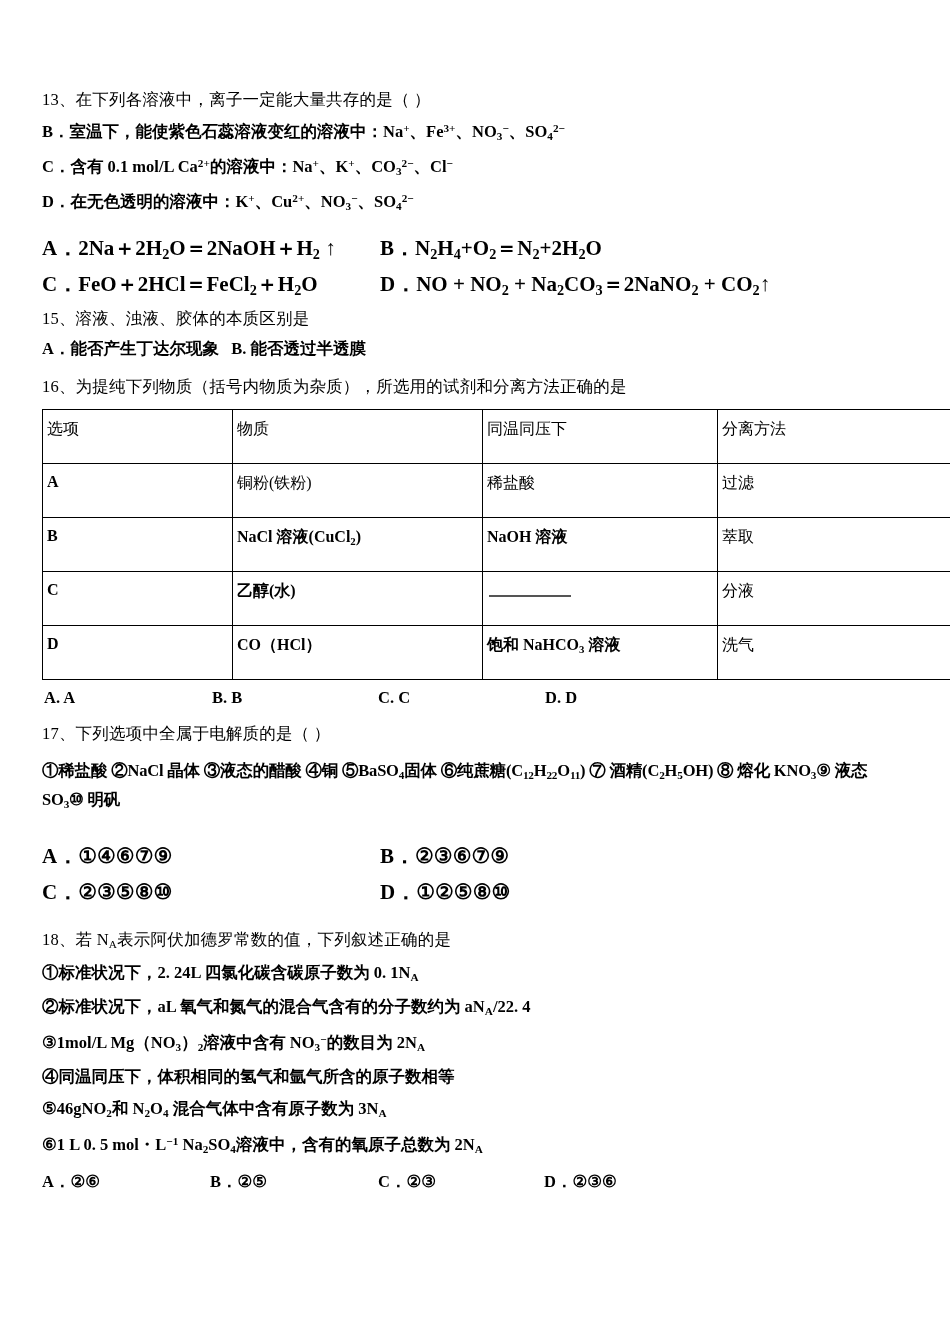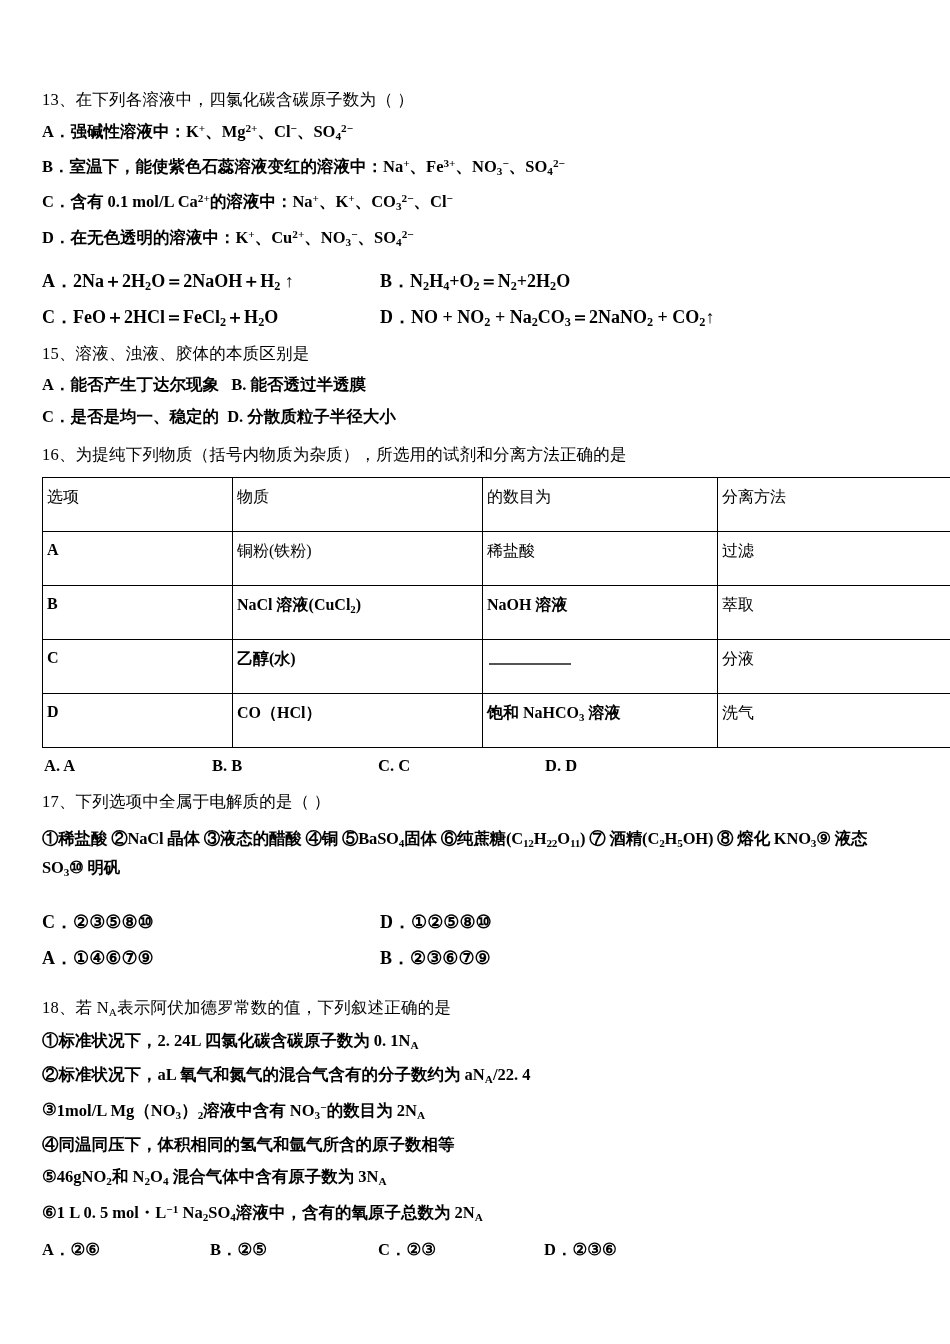--- a/index.html
+++ b/index.html
@@ -57,21 +57,21 @@
   .lbl {
     font-weight: bold;
     font-family: "Liberation Serif", serif;
   }
 
   
   .tworow {
     position: relative;
     height: 20px;
     margin: 0 0 16px 0;
-    font-size: 18px;
+    font-size: 21px;
     font-weight: bold;
     white-space: nowrap;
   }
   .tworow .colA { position: absolute; left: 0; top: 0; }
   .tworow .colB { position: absolute; left: 338px; top: 0; }
 
   
   .fourrow {
     position: relative;
     height: 20px;
@@ -149,26 +149,23 @@
 
   .narrow { letter-spacing: -0.2px; }
 </style>
 </head>
 <body>
 
 <div class="page">
   <div class="content">
 
     <div class="qline">
-      <span class="qnum">13、</span><span class="qtext">在下列各溶液中，四氯化碳含碳原子数为（   ）</span>
-    </div>
-
-    <div class="optline">
-      <span class="lbl">A．</span><span class="cn">强碱性溶液中：K<sup>+</sup>、Mg<sup>2+</sup>、Cl<sup>−</sup>、SO<sub>4</sub><sup>2−</sup></span>
-    </div>
+      <span class="qnum">13、</span><span class="qtext">在下列各溶液中，离子一定能大量共存的是（   ）</span>
+    </div>
+
     <div class="optline">
       <span class="lbl">B．</span><span class="cn">室温下，能使紫色石蕊溶液变红的溶液中：Na<sup>+</sup>、Fe<sup>3+</sup>、NO<sub>3</sub><sup>−</sup>、SO<sub>4</sub><sup>2−</sup></span>
     </div>
     <div class="optline">
       <span class="lbl">C．</span><span class="cn">含有 0.1 mol/L Ca<sup>2+</sup>的溶液中：Na<sup>+</sup>、K<sup>+</sup>、CO<sub>3</sub><sup>2−</sup>、Cl<sup>−</sup></span>
     </div>
     <div class="optline">
       <span class="lbl">D．</span><span class="cn">在无色透明的溶液中：K<sup>+</sup>、Cu<sup>2+</sup>、NO<sub>3</sub><sup>−</sup>、SO<sub>4</sub><sup>2−</sup></span>
     </div>
 
@@ -194,36 +191,33 @@
 
     <div class="spacer-sm"></div>
 
     <div class="qline">
       <span class="qnum">15、</span><span class="qtext">溶液、浊液、胶体的本质区别是</span>
     </div>
 
     <div class="optline">
       <span class="lbl">A．</span><span class="cn">能否产生丁达尔现象</span>&nbsp;&nbsp;&nbsp;<span class="lbl">B.</span>&nbsp;<span class="cn">能否透过半透膜</span>
     </div>
-    <div class="optline">
-      <span class="lbl">C．</span><span class="cn">是否是均一、稳定的</span>&nbsp;&nbsp;<span class="lbl">D.</span>&nbsp;<span class="cn">分散质粒子半径大小</span>
-    </div>
 
     <div class="spacer-sm"></div>
 
     <div class="qline">
       <span class="qnum">16、</span><span class="qtext">为提纯下列物质（括号内物质为杂质），所选用的试剂和分离方法正确的是</span>
     </div>
 
     <table class="purify">
       <thead>
         <tr>
           <th class="optcol">选项</th>
           <th class="matcol">物质</th>
-          <th class="regcol">的数目为</th>
+          <th class="regcol">同温同压下</th>
           <th class="sepcol">分离方法</th>
         </tr>
       </thead>
       <tbody>
         <tr>
           <td class="optcol boldcell">A</td>
           <td class="matcol">铜粉(铁粉)</td>
           <td class="regcol">稀盐酸</td>
           <td class="sepcol">过滤</td>
         </tr>
@@ -258,32 +252,32 @@
     <div class="qline">
       <span class="qnum">17、</span><span class="qtext">下列选项中全属于电解质的是（   ）</span>
     </div>
 
     <div class="itemline wrap narrow">①稀盐酸 ②NaCl 晶体 ③液态的醋酸 ④铜 ⑤BaSO<sub>4</sub>固体 ⑥纯蔗糖(C<sub>12</sub>H<sub>22</sub>O<sub>11</sub>) ⑦ 酒精(C<sub>2</sub>H<sub>5</sub>OH) ⑧ 熔化 KNO<sub>3</sub>⑨ 液态 SO<sub>3</sub>⑩ 明矾</div>
 
     <div class="spacer-md"></div>
 
     <div class="tworow">
       <span class="colA">
+        <span class="lbl">A．</span><span>①④⑥⑦⑨</span>
+      </span>
+      <span class="colB">
+        <span class="lbl">B．</span><span>②③⑥⑦⑨</span>
+      </span>
+    </div>
+    <div class="tworow">
+      <span class="colA">
         <span class="lbl">C．</span><span>②③⑤⑧⑩</span>
       </span>
       <span class="colB">
         <span class="lbl">D．</span><span>①②⑤⑧⑩</span>
-      </span>
-    </div>
-    <div class="tworow">
-      <span class="colA">
-        <span class="lbl">A．</span><span>①④⑥⑦⑨</span>
-      </span>
-      <span class="colB">
-        <span class="lbl">B．</span><span>②③⑥⑦⑨</span>
       </span>
     </div>
 
     <div class="spacer-lg"></div>
 
     <div class="qline">
       <span class="qnum">18、</span><span class="qtext">若 N<sub>A</sub>表示阿伏加德罗常数的值，下列叙述正确的是</span>
     </div>
 
     <div class="itemline">

